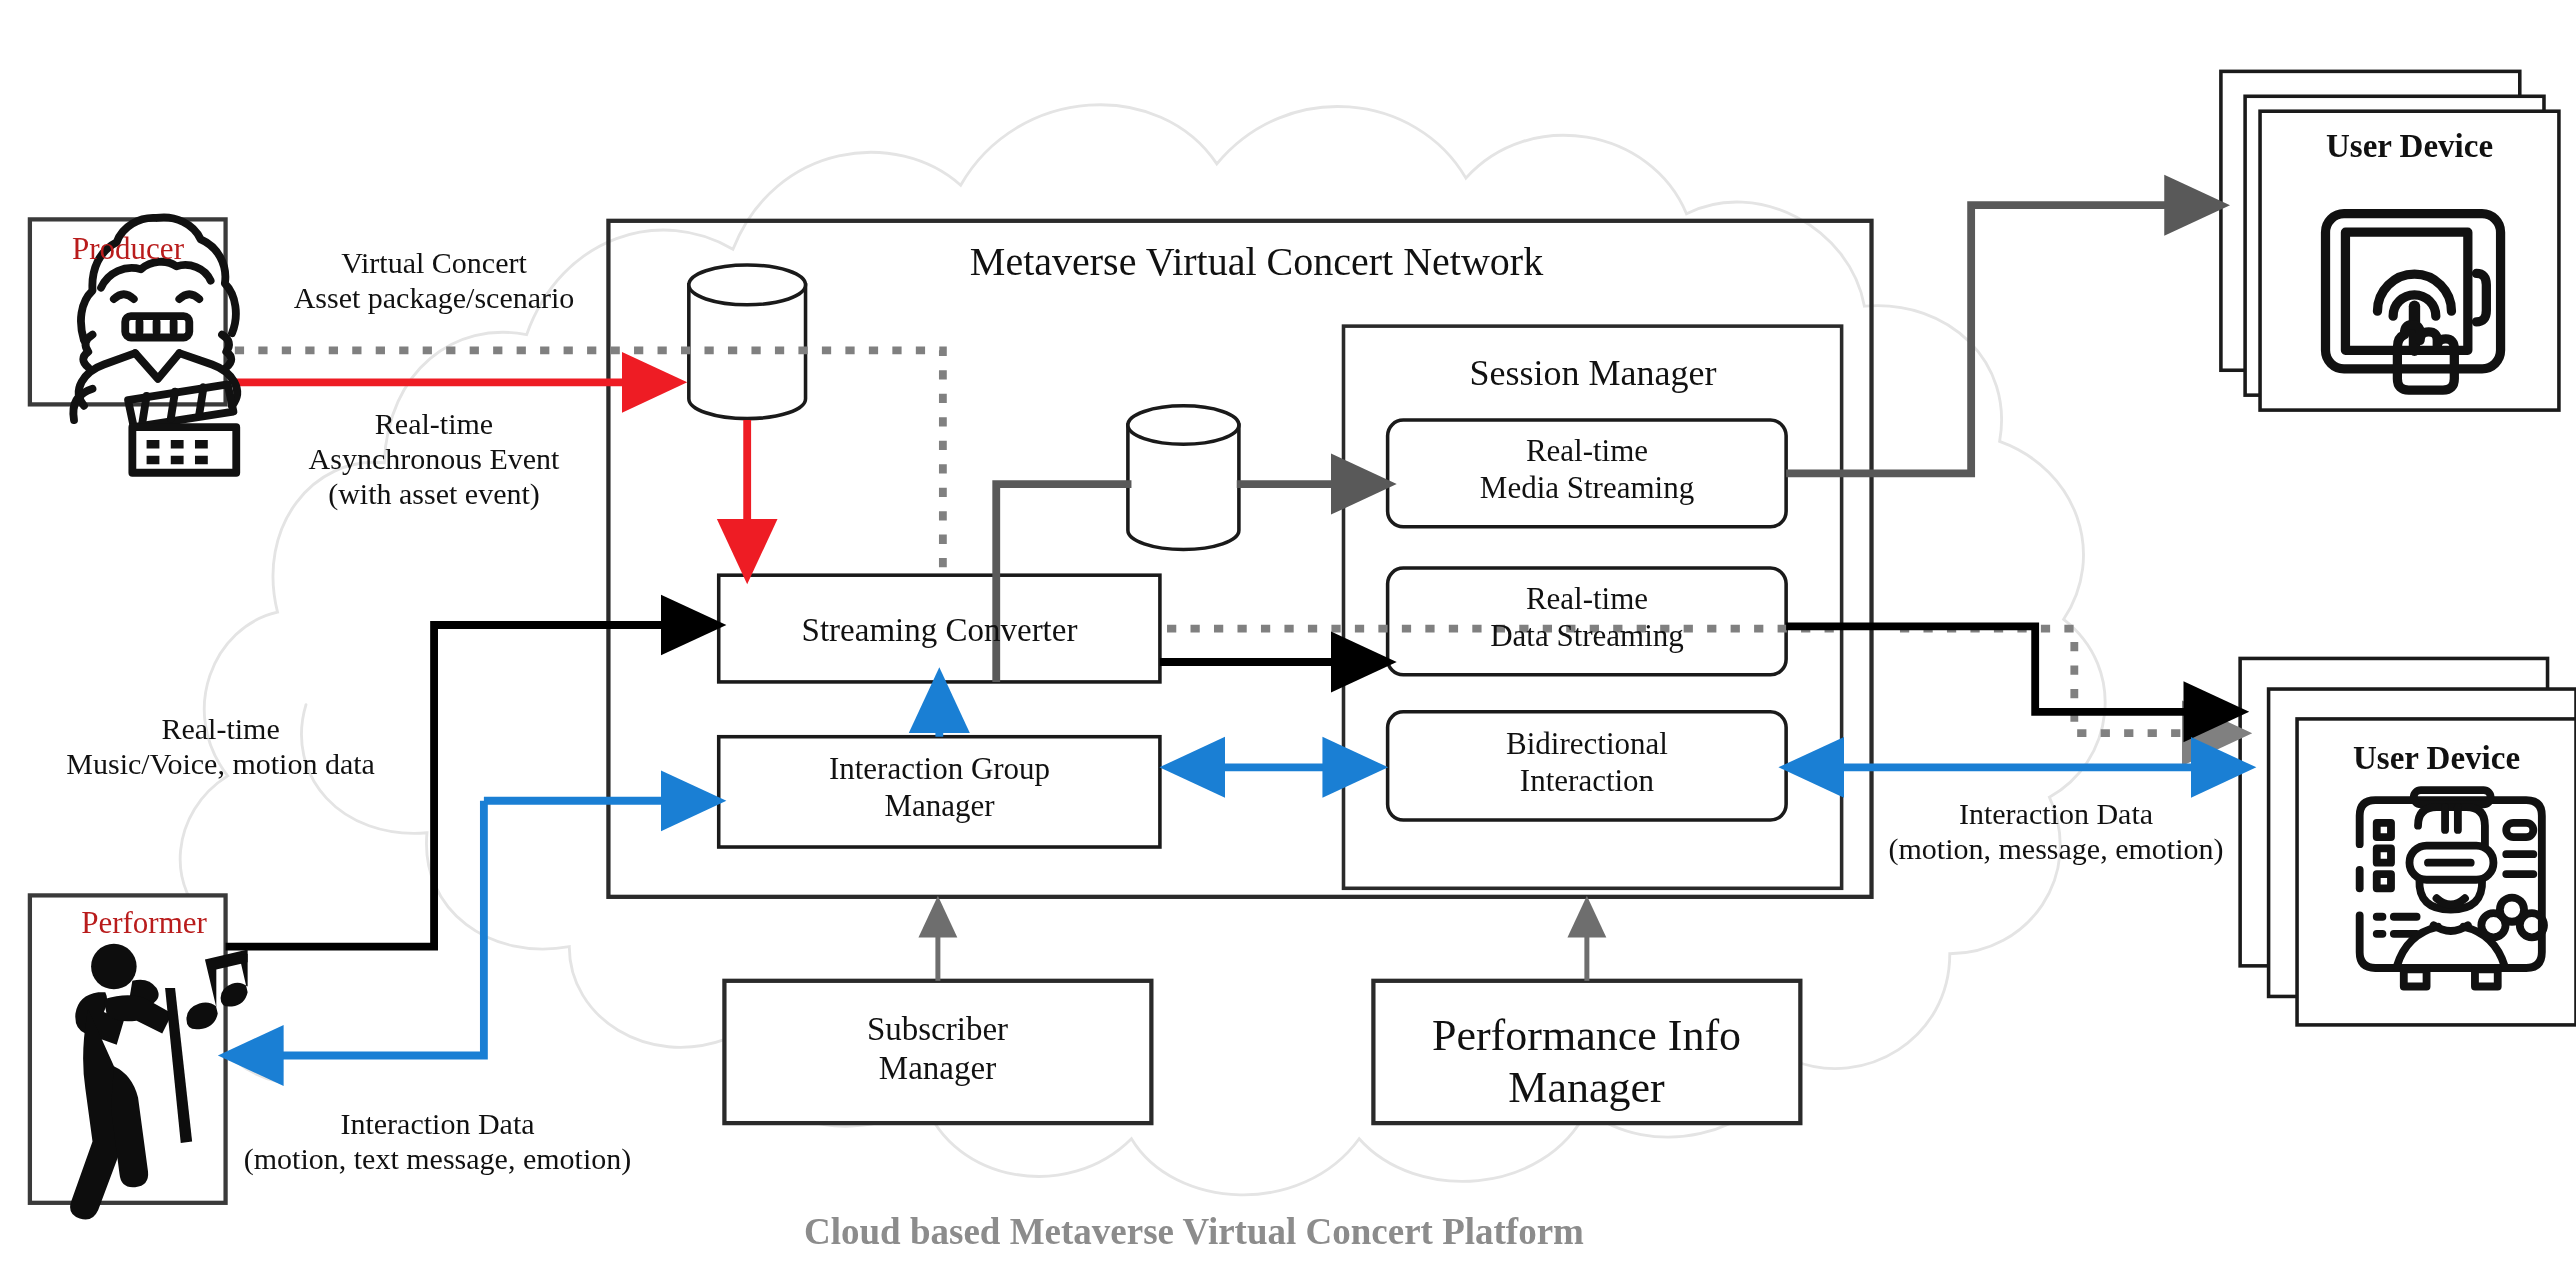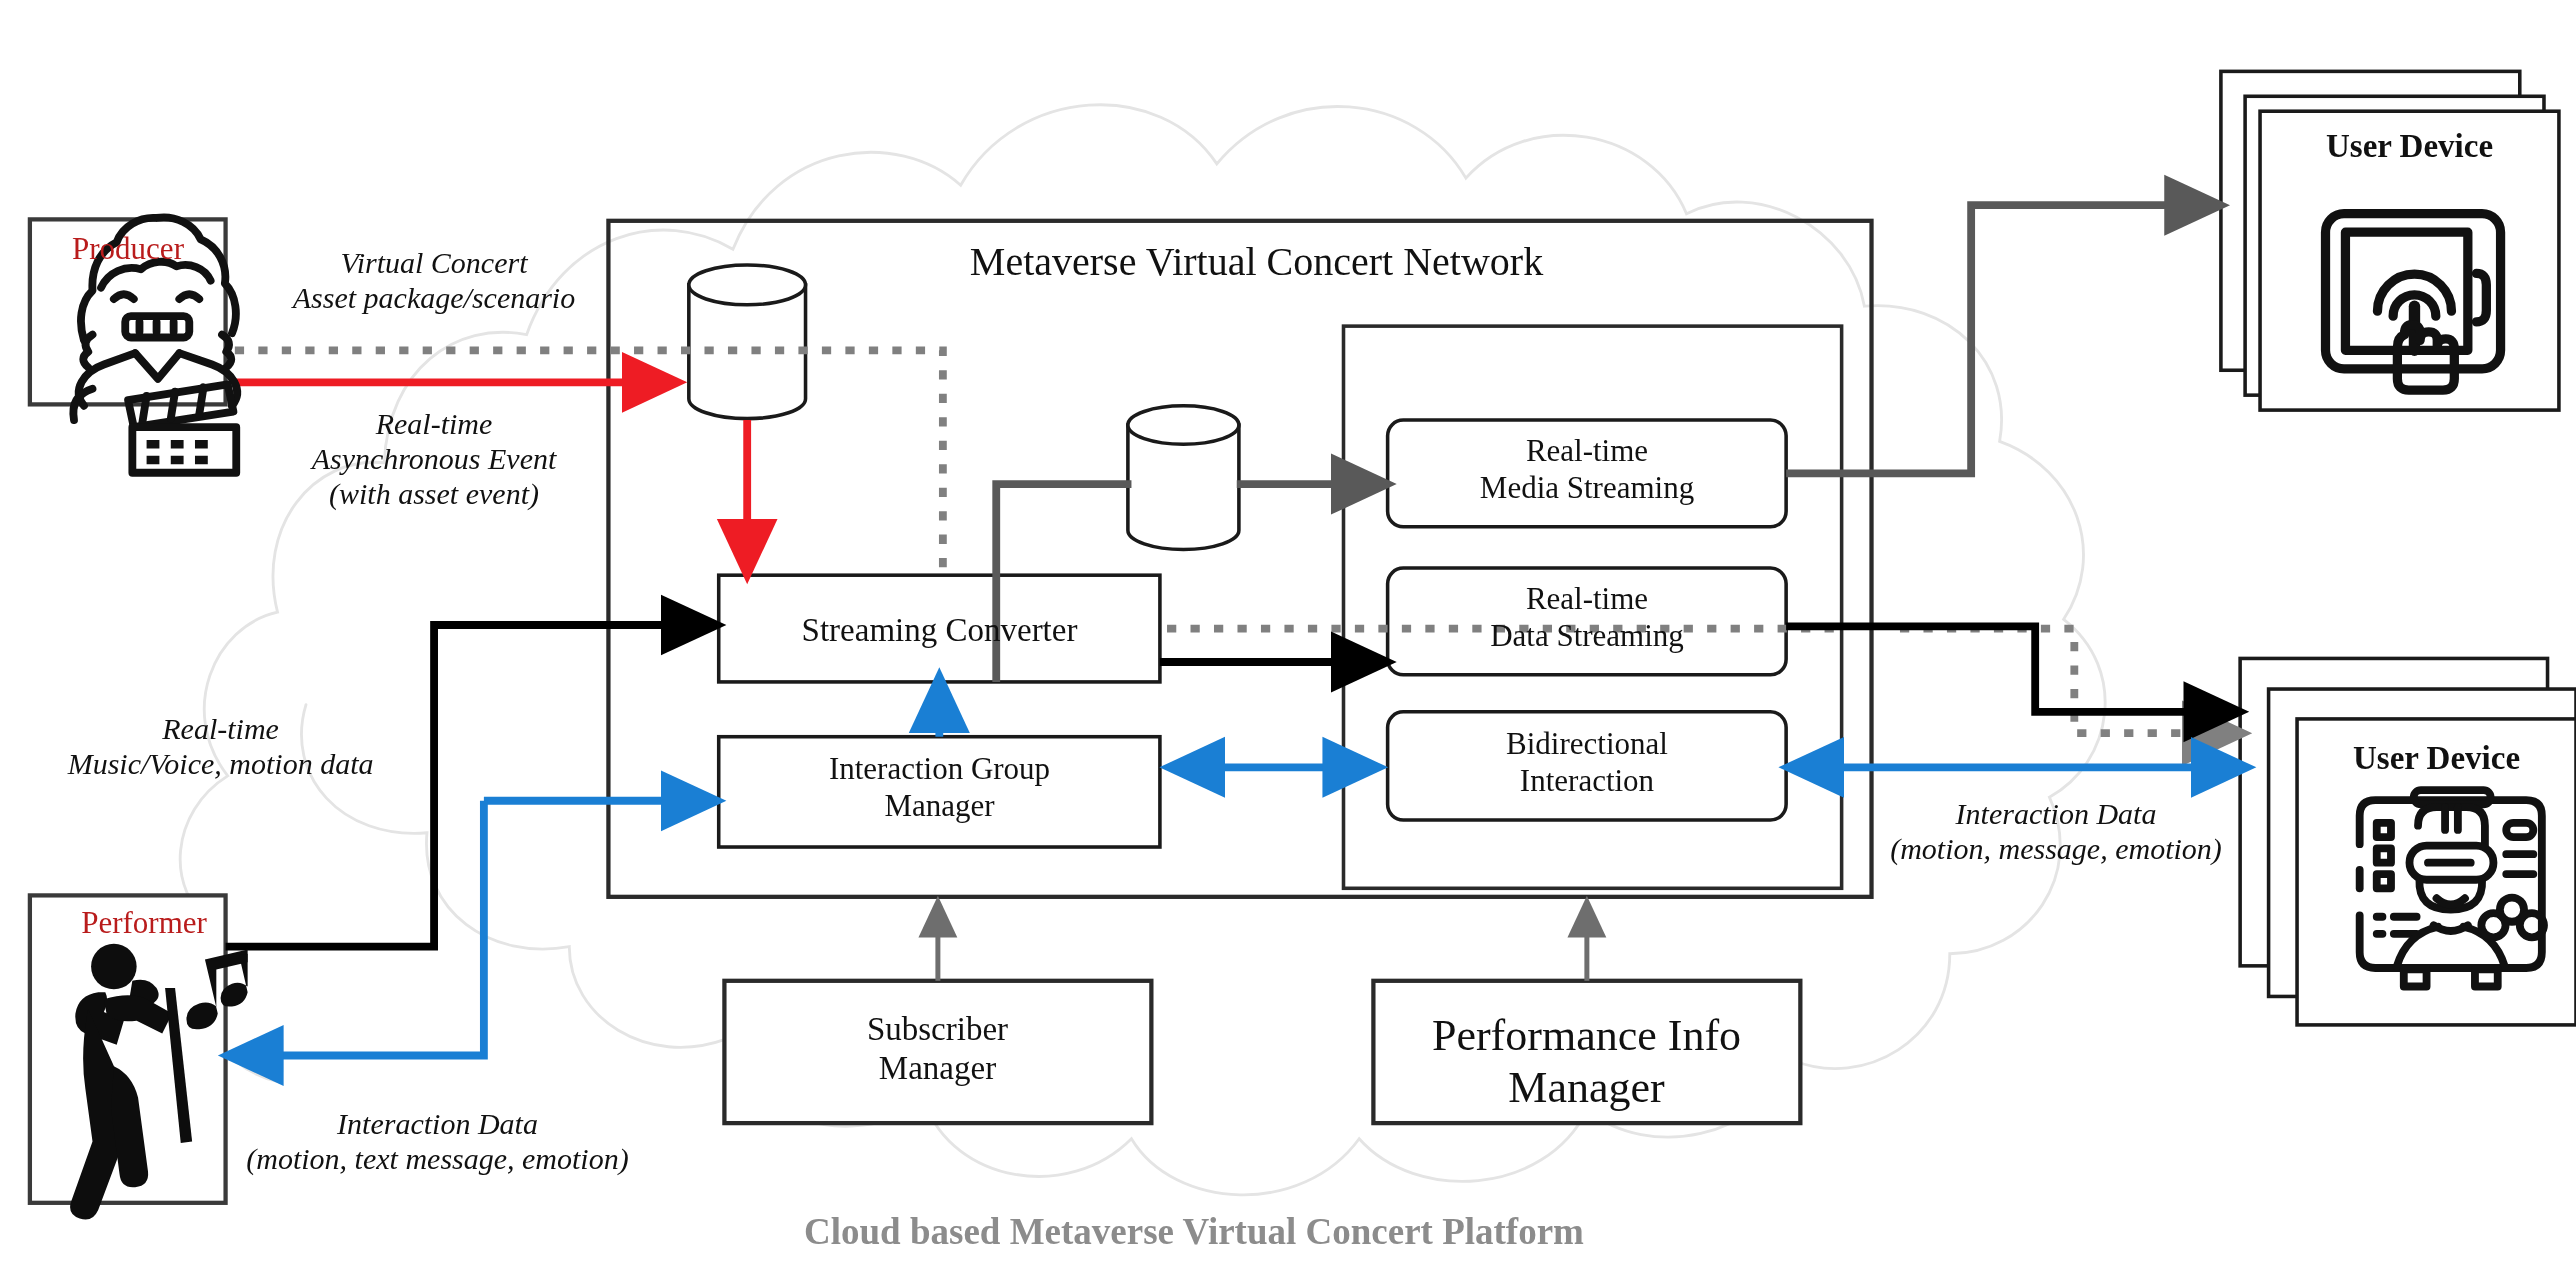--- a/index.html
+++ b/index.html
@@ -1,19 +1,19 @@
 <!DOCTYPE html>
 <html style="font-size:11.4px"><head>
 <meta charset="utf-8">
 <style>
   html,body{margin:0;padding:0;background:#fff;}
   body{font-family:"Liberation Serif", serif;}
   #stage{position:relative;width:2576px;height:1287px;background:#fff;overflow:hidden;}
   #vec{position:absolute;left:0;top:0;width:2576px;height:1287px;}
-  .lbl{position:absolute;text-align:center;color:#111;line-height:1.16;white-space:pre;font-style:italic;}
+  .lbl{position:absolute;text-align:center;color:#111;line-height:1.16;white-space:pre;}
   .boxtitle{position:absolute;text-align:center;color:#111;line-height:1.18;white-space:pre;}
   .cloudcap{position:absolute;color:#8c8c8c;font-weight:bold;white-space:pre;}
   .entity-name{position:absolute;text-align:center;white-space:pre;color:#b91c1c;}
   .ud-name{position:absolute;text-align:center;white-space:pre;color:#111;font-weight:bold;}
   .netTitle{position:absolute;text-align:center;white-space:pre;color:#111;}
 </style>
 </head>
 <body>
 
 <div id="stage">
@@ -224,20 +224,21 @@
   <div class="entity-name" style="left:30px;top:231px;width:196px;font-size:31px;">Producer</div>
 
   <div class="entity-name" style="left:46px;top:905px;width:196px;font-size:31px;">Performer</div>
 
   <div class="ud-name" style="left:2260px;top:128px;width:299px;font-size:33px;">User Device</div>
 
   <div class="ud-name" style="left:2297px;top:740px;width:279px;font-size:33px;">User Device</div>
 
   <div class="netTitle" style="left:608px;top:238px;width:1263px;font-size:40px;margin-left:17px;">Metaverse Virtual Concert Network</div>
 
+  <div class="boxtitle" style="left:1344px;top:352px;width:498px;font-size:36px;">Session Manager</div>
 
   <div class="boxtitle" style="left:1388px;top:433px;width:398px;font-size:31px;">Real-time
 Media Streaming</div>
 
   <div class="boxtitle" style="left:1388px;top:581px;width:398px;font-size:31px;">Real-time
 Data Streaming</div>
 
   <div class="boxtitle" style="left:719px;top:611px;width:441px;font-size:33px;">Streaming Converter</div>
 
   <div class="boxtitle" style="left:1388px;top:726px;width:398px;font-size:31px;">Bidirectional

